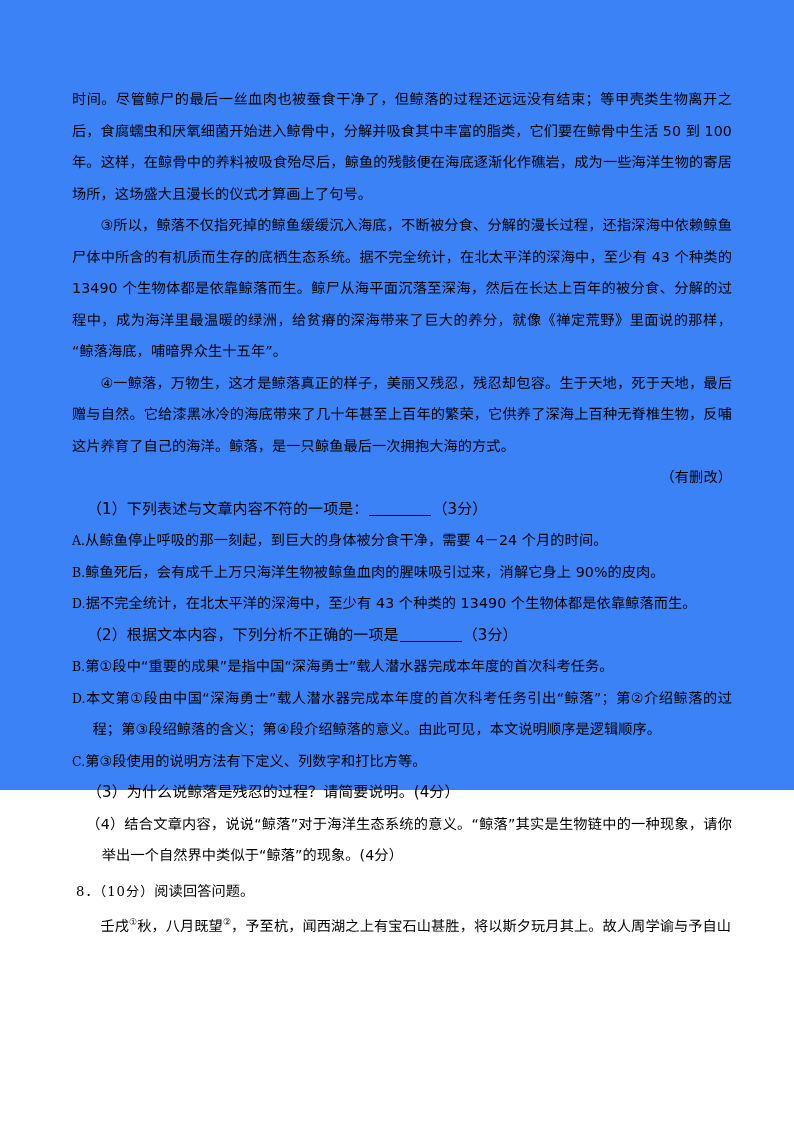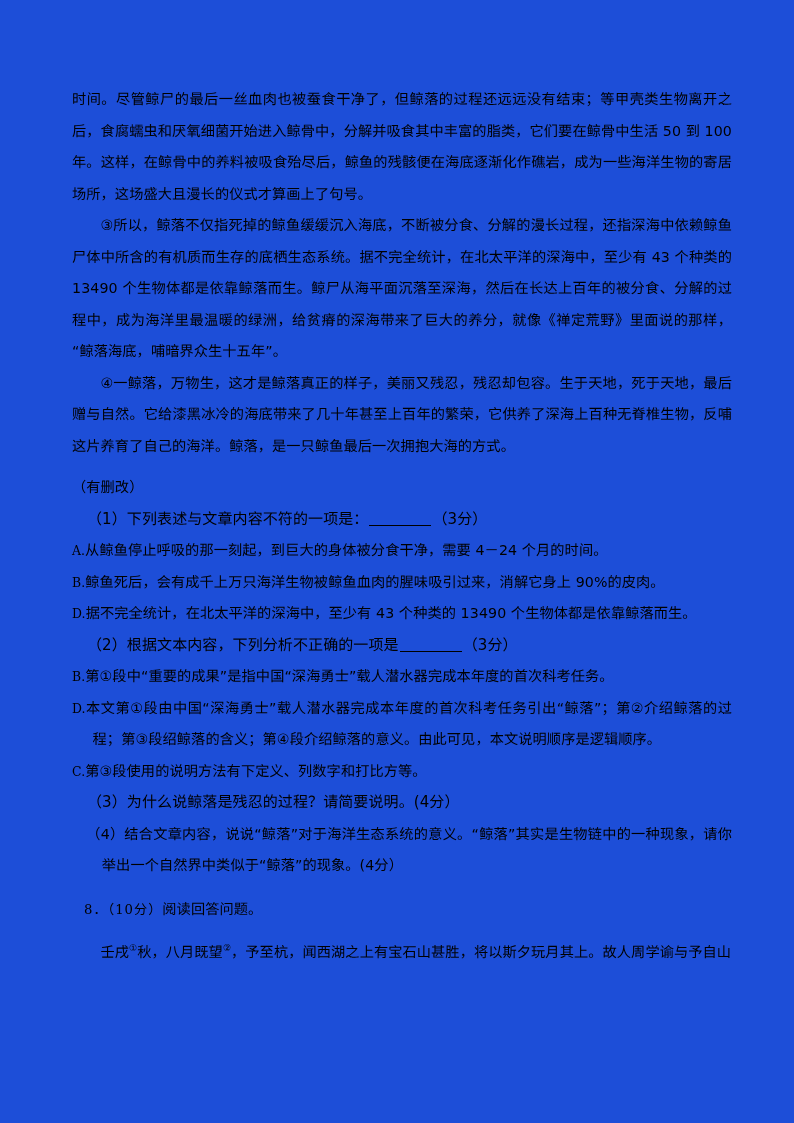--- a/index.html
+++ b/index.html
@@ -14,22 +14,22 @@
     position: relative;
     font-family: "DejaVu Sans", "Liberation Sans", sans-serif;
     color: #000000;
     overflow: hidden;
   }
   .page {
     position: absolute;
     left: 0;
     top: 0;
     width: 794px;
-    height: 1123px;
-    background: #1d4ed8;
+    height: 790px;
+    background: #3b82f6;
   }
   .content {
     position: absolute;
     left: 72px;
     top: 84px;
     width: 660px;
   }
 
   
   .para {
@@ -38,21 +38,21 @@
     text-align: justify;
     text-justify: inter-ideograph;
     letter-spacing: 0.1px;
     margin: 0;
     word-break: break-all;
   }
   .para.indent {
     text-indent: 2em;
   }
   .para.right {
-    margin-top: 10px;
+    text-align: right;
   }
 
   
   .q-stem {
     font-size: 15px;
     line-height: 31.5px;
     margin: 0;
     text-indent: 1em;
     text-align: left;
     letter-spacing: 0.1px;
@@ -77,21 +77,21 @@
     text-indent: -1.45em;
   }
   .hang2 {
     padding-left: 2.1em;
     text-indent: -1.1em;
   }
 
   .numline {
     font-size: 14.2px;
     line-height: 31.5px;
-    margin: 12px;
+    margin: 4px;
     text-align: left;
     letter-spacing: 0.1px;
   }
   .numline .qnum {
     font-family: "DejaVu Serif", "Liberation Serif", serif;
     font-size: 13.2px;
     letter-spacing: 1px;
   }
 
   .blank {

